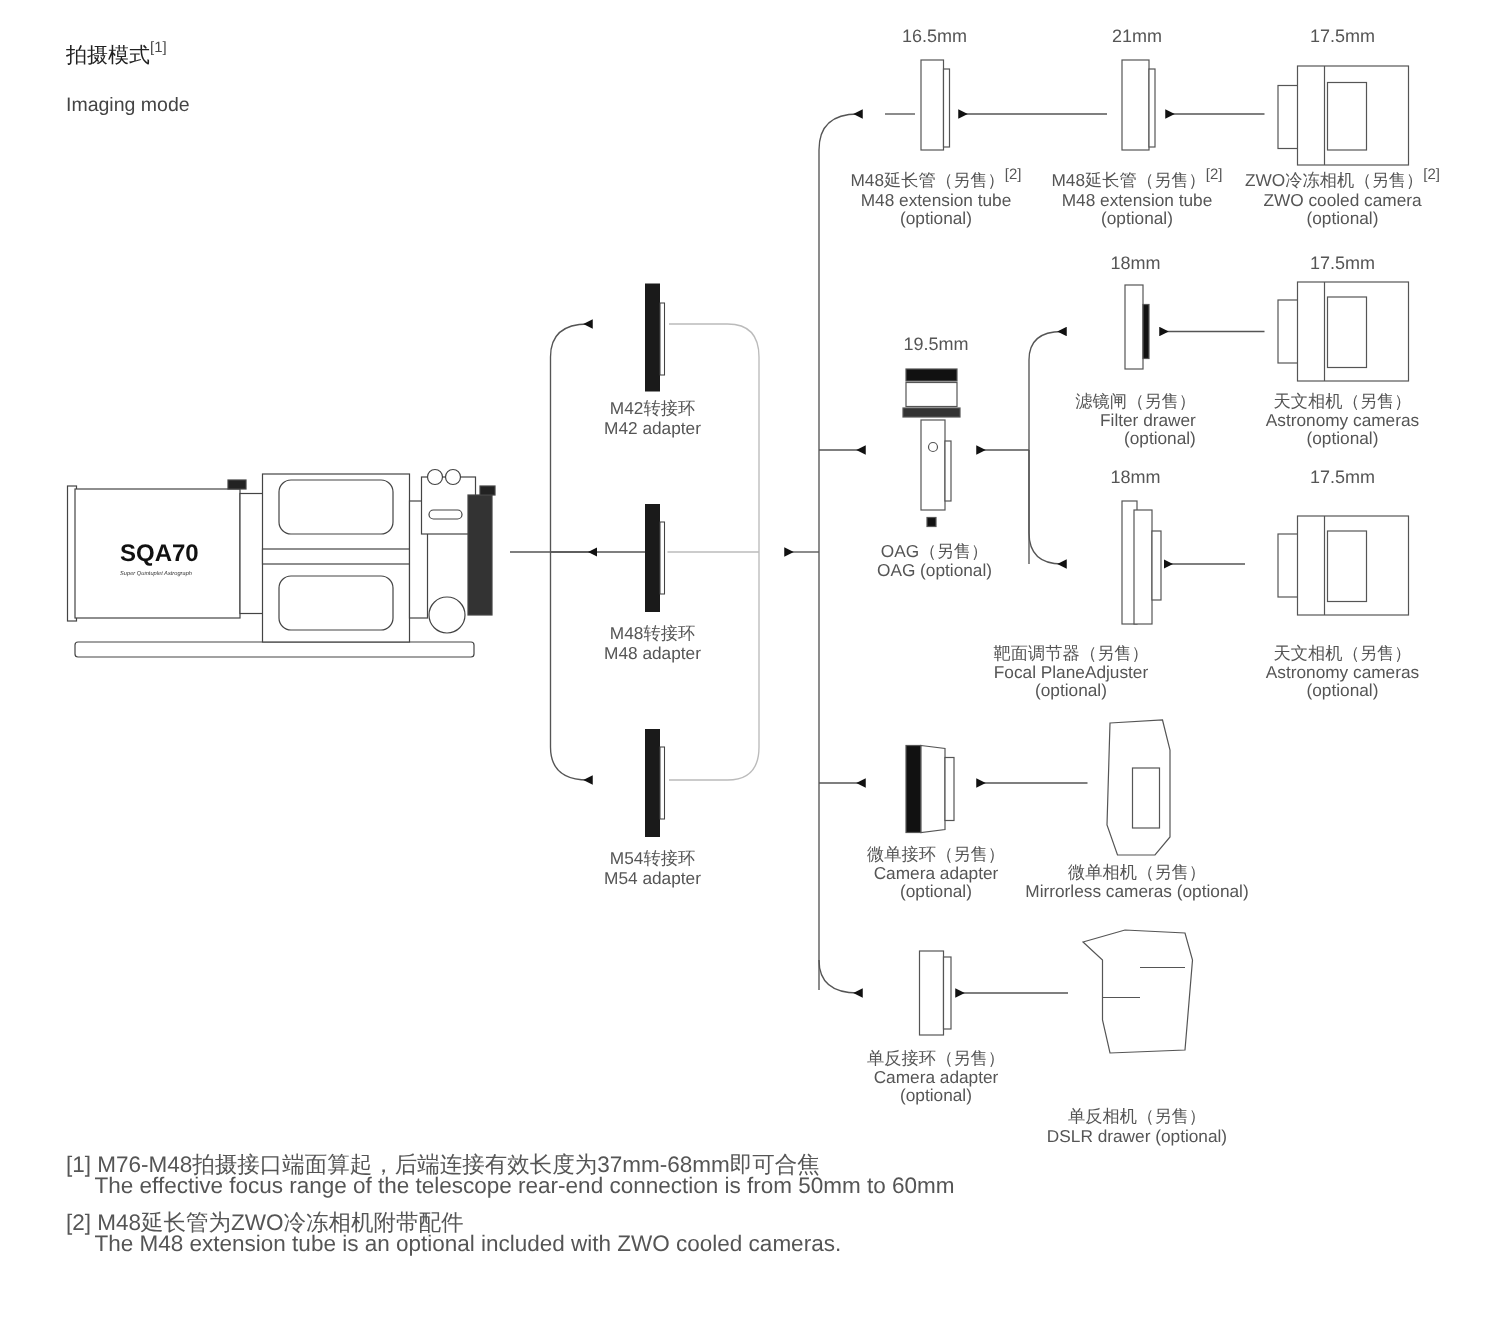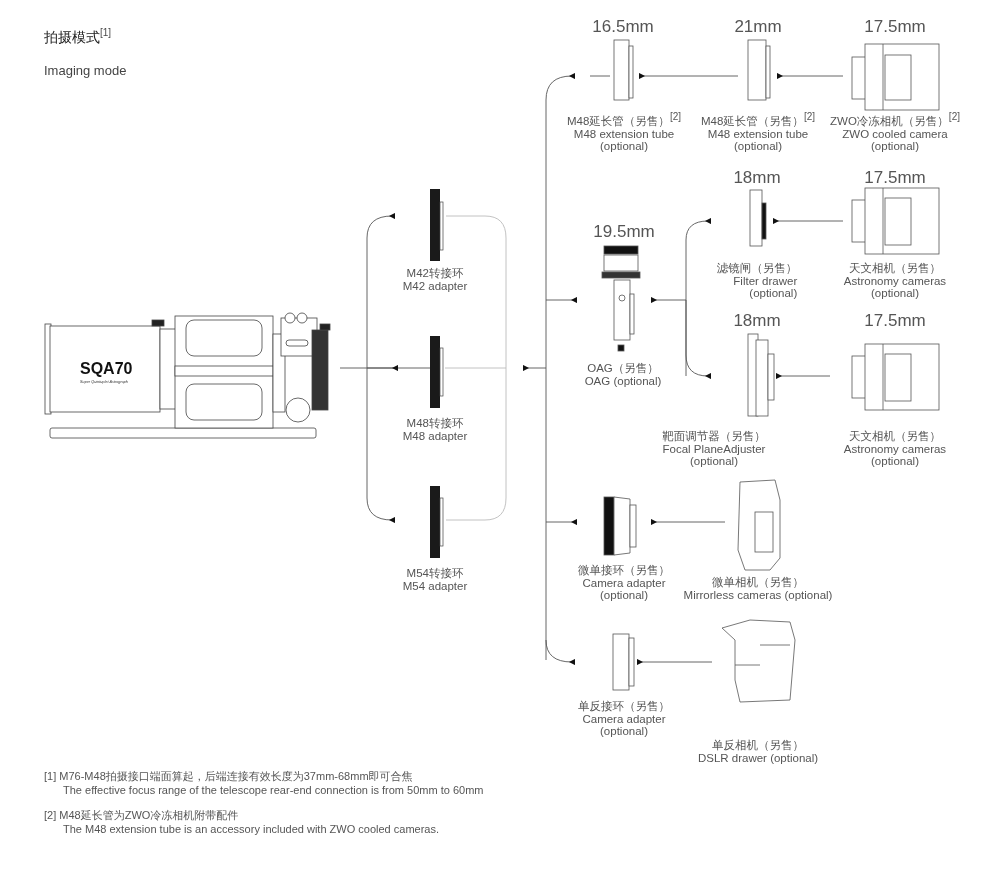--- a/index.html
+++ b/index.html
@@ -1,26 +1,26 @@
 <!DOCTYPE html>
 <html><head>
 <meta charset="utf-8">
 <style>
   html, body { margin:0; padding:0; background:#ffffff; }
   body { width:1000px; height:882px; position:relative; overflow:hidden;
          font-family:"Liberation Sans","DejaVu Sans",sans-serif; color:#4a4a4a; }
   #diagram { position:absolute; left:0; top:0; }
   .lbl { position:absolute; text-align:center; font-size:11.5px; line-height:12.5px; color:#555; white-space:nowrap; transform:translateX(-50%); }
   .lbl span { display:block; }
-  .dim { position:absolute; font-size:17px; color:#555; transform:translateX(-50%); white-space:nowrap; }
+  .dim { position:absolute; font-size:12px; color:#555; transform:translateX(-50%); white-space:nowrap; }
   .sup { font-size:10px; vertical-align:super; line-height:0; }
   .title { position:absolute; left:44px; top:28px; }
   .title .zh { font-size:14px; color:#222; }
   .title .en { font-size:13px; color:#444; display:block; margin-top:16px; }
-  .notes { position:absolute; left:44px; top:770px; font-size:11px; line-height:13.5px; color:#555; }
+  .notes { position:absolute; left:44px; top:770px; font-size:15px; line-height:13.5px; color:#555; }
   .notes .note { margin-bottom:12px; }
   .notes .en { padding-left:19px; display:block; }
 </style>
 </head>
 <body>
 
 <svg id="diagram" width="1000" height="882" viewBox="0 0 1000 882">
   <defs>
     <marker id="arr" viewBox="0 0 10 10" refX="5" refY="5" markerWidth="7" markerHeight="7" orient="auto">
       <path d="M10,0 L0,5 L10,10 z" fill="#111"></path>
@@ -237,15 +237,15 @@
     <span>DSLR drawer  (optional)</span>
   </div>
 
 <div class="notes">
   <div class="note">
     <span>[1]</span> <span>M76-M48拍摄接口端面算起，后端连接有效长度为37mm-68mm即可合焦</span>
     <span class="en">The effective focus range of the telescope rear-end connection is from 50mm to 60mm</span>
   </div>
   <div class="note">
     <span>[2]</span> <span>M48延长管为ZWO冷冻相机附带配件</span>
-    <span class="en">The M48 extension tube is an accessory included with ZWO cooled cameras.</span>
+    <span class="en">The M48 extension tube is an optional included with ZWO cooled cameras.</span>
   </div>
 </div>
 
 </body></html>

